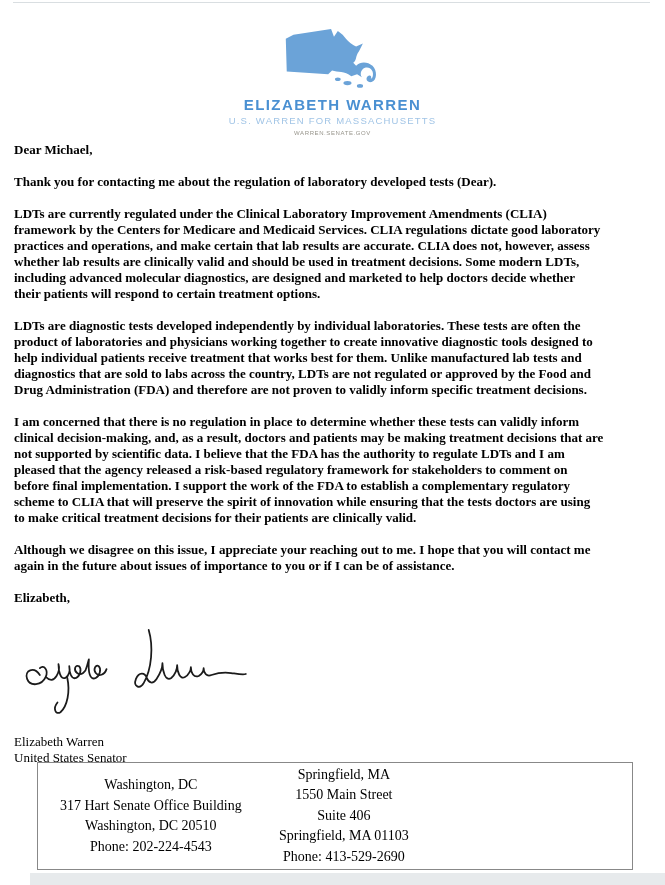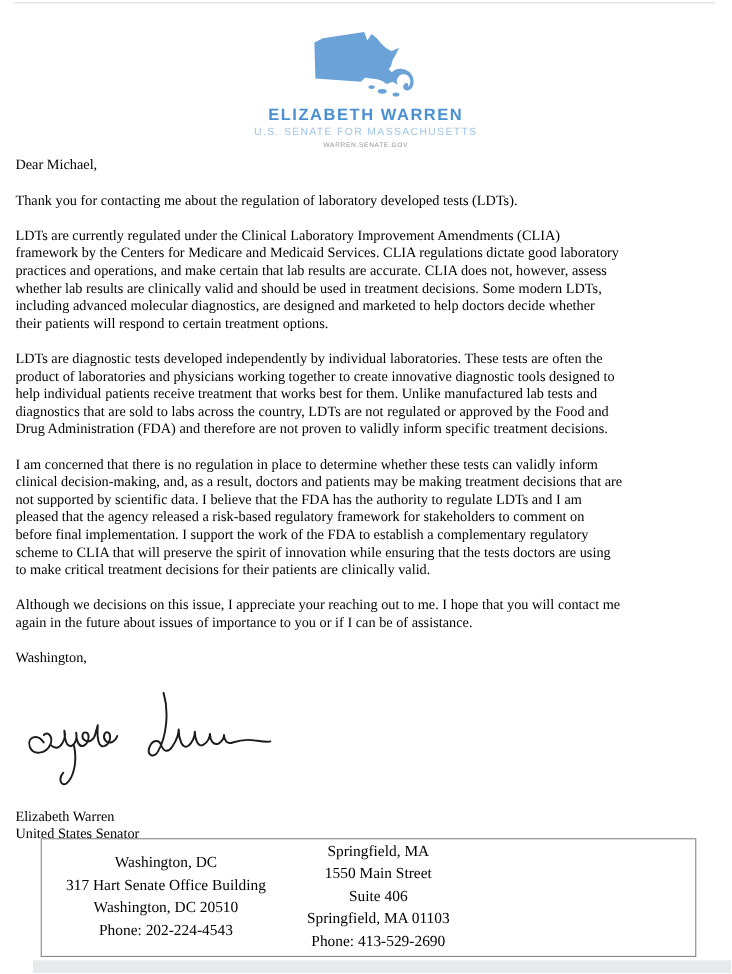--- a/index.html
+++ b/index.html
@@ -13,21 +13,21 @@
   .map-wrap{height:72px;}
   .senator-name{font-family:"Liberation Sans", sans-serif;font-weight:bold;font-size:15px;
                 letter-spacing:1.4px;line-height:15px;margin-top:3px;}
   .senator-title{font-family:"Liberation Sans", sans-serif;font-size:9.5px;letter-spacing:1.2px;
                  line-height:11px;margin-top:3px;}
   .website{font-family:"Liberation Sans", sans-serif;font-size:6px;letter-spacing:0.6px;
            color:#97948b;margin-top:4px;}
 
   
   .letter-body{position:absolute;top:142px;left:14px;width:642px;font-size:13px;line-height:16px;}
-  .para{margin:0 0 16px 0;white-space:pre-line;}
+  .para{margin:0 0 16px 0;white-space:pre-line;font-weight:bold;}
 
   .sig-wrap{height:112px;position:relative;}
   .sig-wrap svg{position:absolute;left:2px;top:2px;}
   .closing-block{white-space:pre-line;line-height:16px;}
 
   
   .office-box{position:absolute;top:762px;left:37px;width:596px;height:108px;
               border:1px solid #888;display:flex;box-sizing:border-box;}
   .office-col{display:flex;flex-direction:column;justify-content:center;text-align:center;
               font-size:14px;line-height:20.5px;white-space:pre-line;}
@@ -52,48 +52,48 @@
                    C91,63 88,59 91,56 C93,54 96,56 94,59 L96,57
                    C98,51 94,46 89,47 C85,48 82,53 85,57
                    L80,54 L74,56 C67,50 60,52 54,50 L50,54 L7,51 Z"></path>
           <ellipse cx="60" cy="59" rx="3" ry="1.8"></ellipse>
           <ellipse cx="70" cy="63" rx="4.2" ry="2.2"></ellipse>
           <ellipse cx="83" cy="66" rx="3.2" ry="2"></ellipse>
         </g>
       </svg>
     </div>
     <div class="senator-name" style="color:#4a90d2">ELIZABETH WARREN</div>
-    <div class="senator-title" style="color:#a0c4e6">U.S. SENATE FOR MASSACHUSETTS</div>
+    <div class="senator-title" style="color:#a0c4e6">U.S. WARREN FOR MASSACHUSETTS</div>
     <div class="website">WARREN.SENATE.GOV</div>
   </div>
 
   <div class="letter-body">
     <p class="para">Dear Michael,</p>
-    <p class="para">Thank you for contacting me about the regulation of laboratory developed tests (LDTs).</p>
+    <p class="para">Thank you for contacting me about the regulation of laboratory developed tests (Dear).</p>
     <p class="para">LDTs are currently regulated under the Clinical Laboratory Improvement Amendments (CLIA)
 framework by the Centers for Medicare and Medicaid Services. CLIA regulations dictate good laboratory
 practices and operations, and make certain that lab results are accurate. CLIA does not, however, assess
 whether lab results are clinically valid and should be used in treatment decisions. Some modern LDTs,
 including advanced molecular diagnostics, are designed and marketed to help doctors decide whether
 their patients will respond to certain treatment options.</p>
     <p class="para">LDTs are diagnostic tests developed independently by individual laboratories. These tests are often the
 product of laboratories and physicians working together to create innovative diagnostic tools designed to
 help individual patients receive treatment that works best for them. Unlike manufactured lab tests and
 diagnostics that are sold to labs across the country, LDTs are not regulated or approved by the Food and
 Drug Administration (FDA) and therefore are not proven to validly inform specific treatment decisions.</p>
     <p class="para">I am concerned that there is no regulation in place to determine whether these tests can validly inform
 clinical decision-making, and, as a result, doctors and patients may be making treatment decisions that are
 not supported by scientific data. I believe that the FDA has the authority to regulate LDTs and I am
 pleased that the agency released a risk-based regulatory framework for stakeholders to comment on
 before final implementation. I support the work of the FDA to establish a complementary regulatory
 scheme to CLIA that will preserve the spirit of innovation while ensuring that the tests doctors are using
 to make critical treatment decisions for their patients are clinically valid.</p>
-    <p class="para">Although we decisions on this issue, I appreciate your reaching out to me. I hope that you will contact me
+    <p class="para">Although we disagree on this issue, I appreciate your reaching out to me. I hope that you will contact me
 again in the future about issues of importance to you or if I can be of assistance.</p>
-    <p class="para">Washington,</p>
+    <p class="para">Elizabeth,</p>
 
     <div class="sig-wrap">
       <svg width="236" height="102" viewBox="0 0 240 104">
         <g fill="none" stroke="#1b1b1b" stroke-width="1.8" stroke-linecap="round" stroke-linejoin="round">
           <path d="M24,52 C18,43 8,47 11,56 C14,64 26,63 30,54 C33,47 28,41 24,45
                    M30,54 C34,58 38,58 41,53 C44,48 44,44 43,41
                    C43,48 45,57 50,55 C54,53 55,47 54,43
                    C54,49 56,57 61,55 C65,53 67,46 64,43 C60,41 58,47 62,50 C66,53 71,49 72,43 L74,36
                    C73,49 75,58 81,55 C85,53 87,46 84,43 C81,41 78,46 81,50 C84,54 90,52 92,46"></path>
           <path d="M52,55 C55,69 52,84 45,90 C40,93 37,86 42,80"></path>

